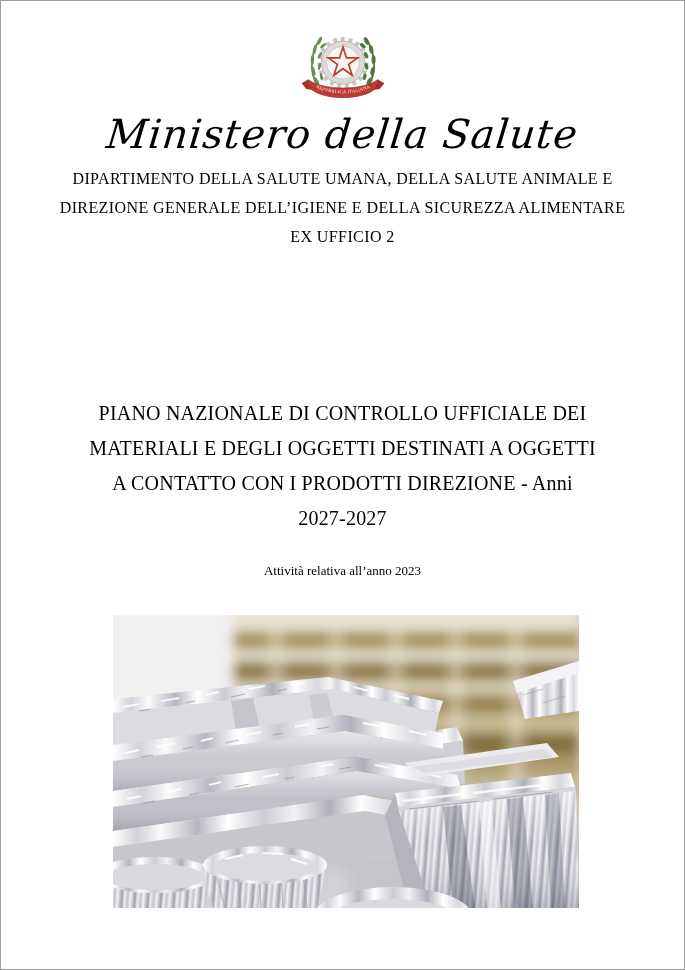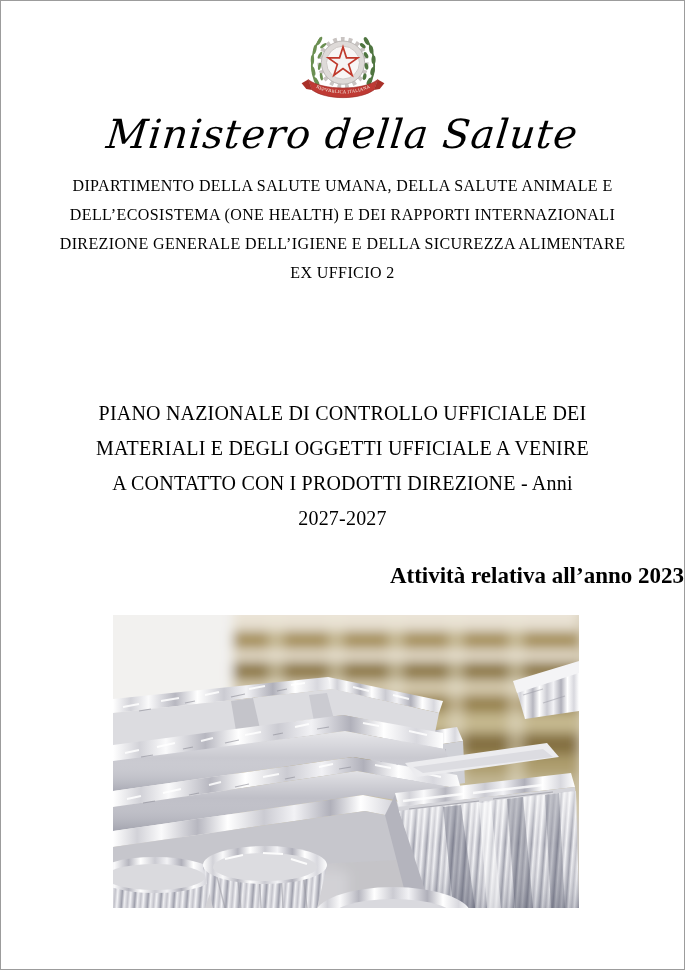--- a/index.html
+++ b/index.html
@@ -16,25 +16,25 @@
   .emblem-wrap{position:absolute;top:20px;left:50%;transform:translateX(-50%);}
   .ministry{
     top:110px;
     font-family:"DejaVu Serif", serif;
     font-style:italic;
     font-size:40px;
     letter-spacing:1px;
     transform:skewX(-6deg);
     white-space:nowrap;
   }
-  .department{top:170px;font-size:16px;line-height:29px;letter-spacing:.4px;}
+  .department{top:163px;font-size:16px;line-height:29px;letter-spacing:.4px;}
   .department div{white-space:nowrap;}
   .doc-title{top:395px;font-size:20px;font-weight:normal;line-height:35px;letter-spacing:.2px;}
   .doc-title div{white-space:nowrap;}
-  .subtitle{top:562px;font-size:23px;font-weight:bold;white-space:nowrap;text-align:right;}
+  .subtitle{top:562px;font-size:13px;font-weight:normal;white-space:nowrap;}
   .photo-wrap{position:absolute;top:614px;left:112px;width:466px;height:293px;}
   .photo-wrap svg{display:block;}
 </style>
 </head>
 <body>
 
 <div class="page">
 
   <div class="emblem-wrap">
     <svg width="94" height="87" viewBox="0 0 100 92">
@@ -84,28 +84,27 @@
           <textPath href="#ribbonPath" startOffset="4%">REPVBBLICA ITALIANA</textPath>
         </text>
       </g>
     </svg>
   </div>
 
   <div class="center-abs ministry">Ministero della Salute</div>
 
   <div class="center-abs department">
     <div>DIPARTIMENTO DELLA SALUTE UMANA, DELLA SALUTE ANIMALE E</div>
-    <div>DELL’ECOSISTEMA (ONE HEALTH) E DEI RAPPORTI INTERNAZIONALI</div>
     <div>DIREZIONE GENERALE DELL’IGIENE E DELLA SICUREZZA ALIMENTARE</div>
     <div>EX UFFICIO 2</div>
   </div>
 
   <div class="center-abs doc-title">
     <div>PIANO NAZIONALE DI CONTROLLO UFFICIALE DEI</div>
-    <div>MATERIALI E DEGLI OGGETTI UFFICIALE A VENIRE</div>
+    <div>MATERIALI E DEGLI OGGETTI DESTINATI A OGGETTI</div>
     <div>A CONTATTO CON I PRODOTTI DIREZIONE - Anni</div>
     <div>2027-2027</div>
   </div>
 
   <div class="center-abs subtitle">Attività relativa all’anno 2023</div>
 
   <div class="photo-wrap">
     <svg width="466" height="293" viewBox="0 0 466 293">
       <defs>
         <filter id="bgblur" x="-10%" y="-10%" width="120%" height="120%">

